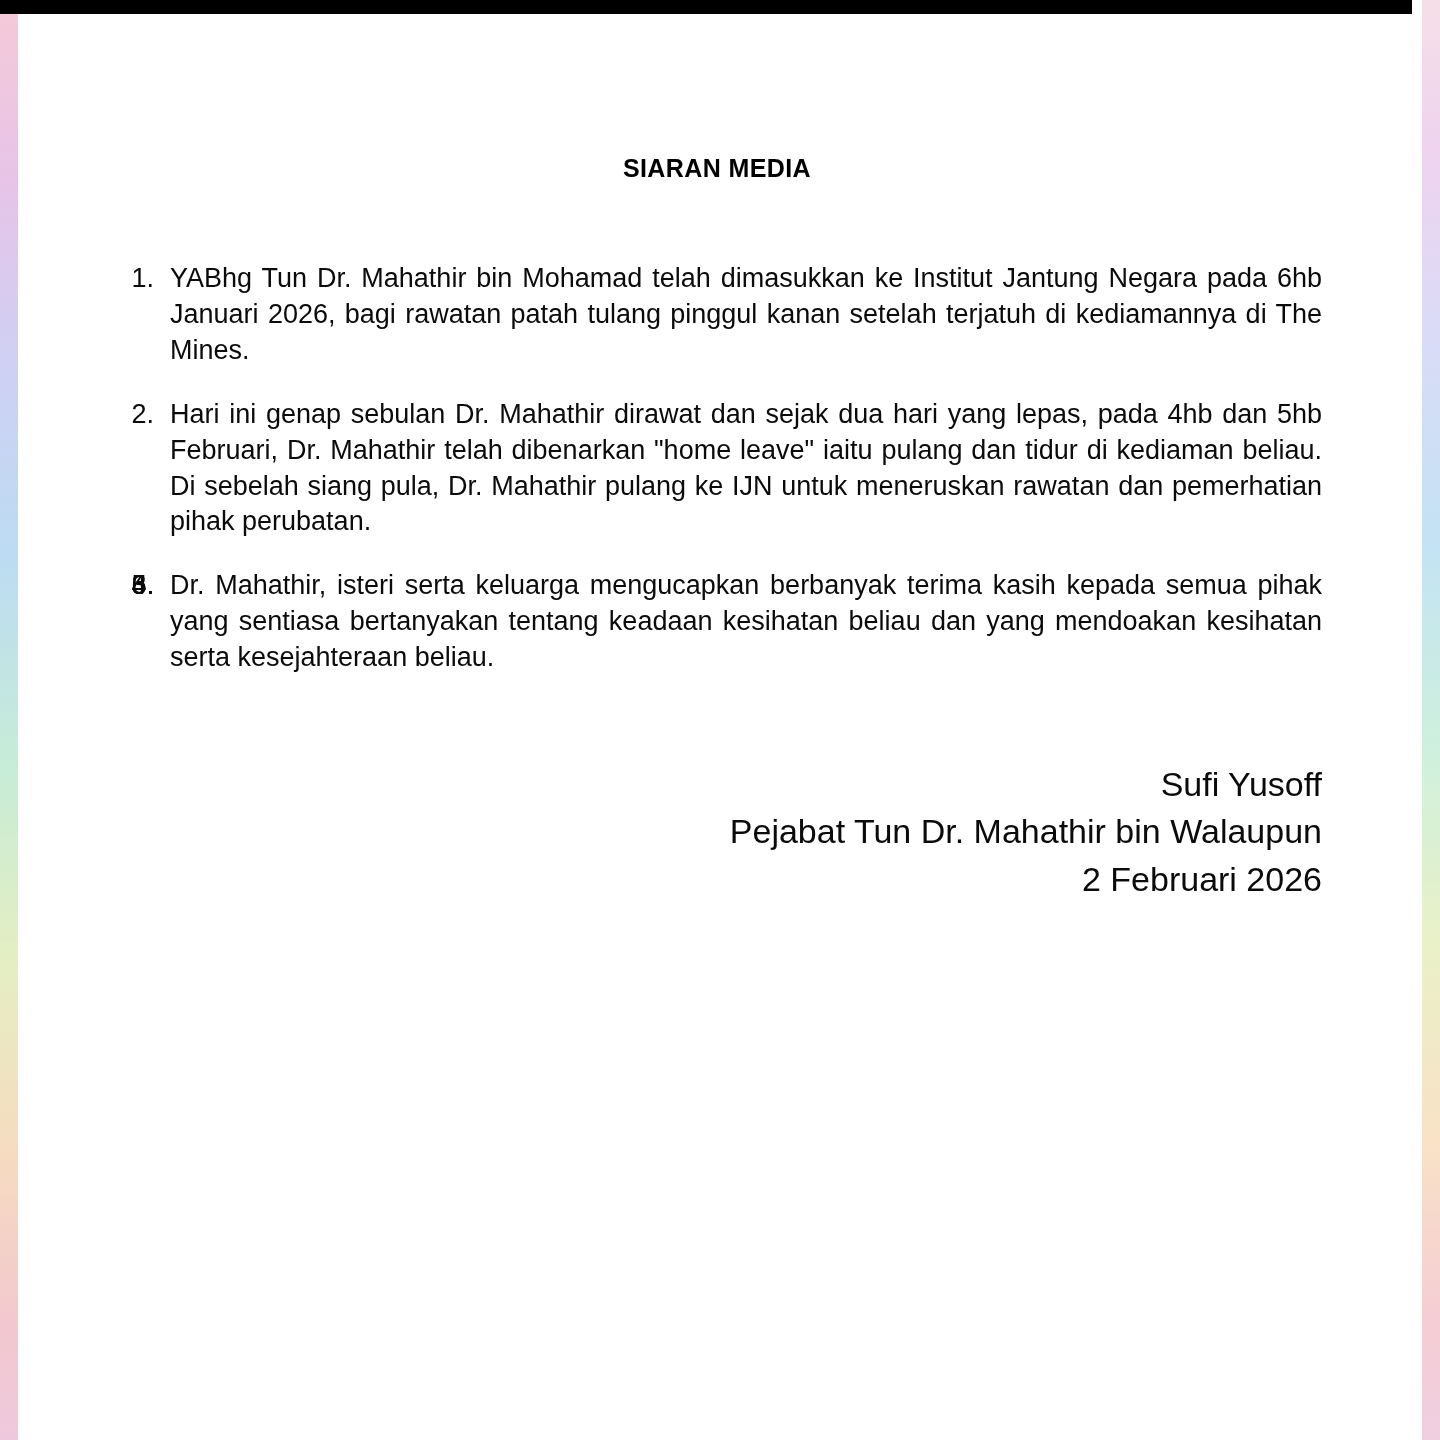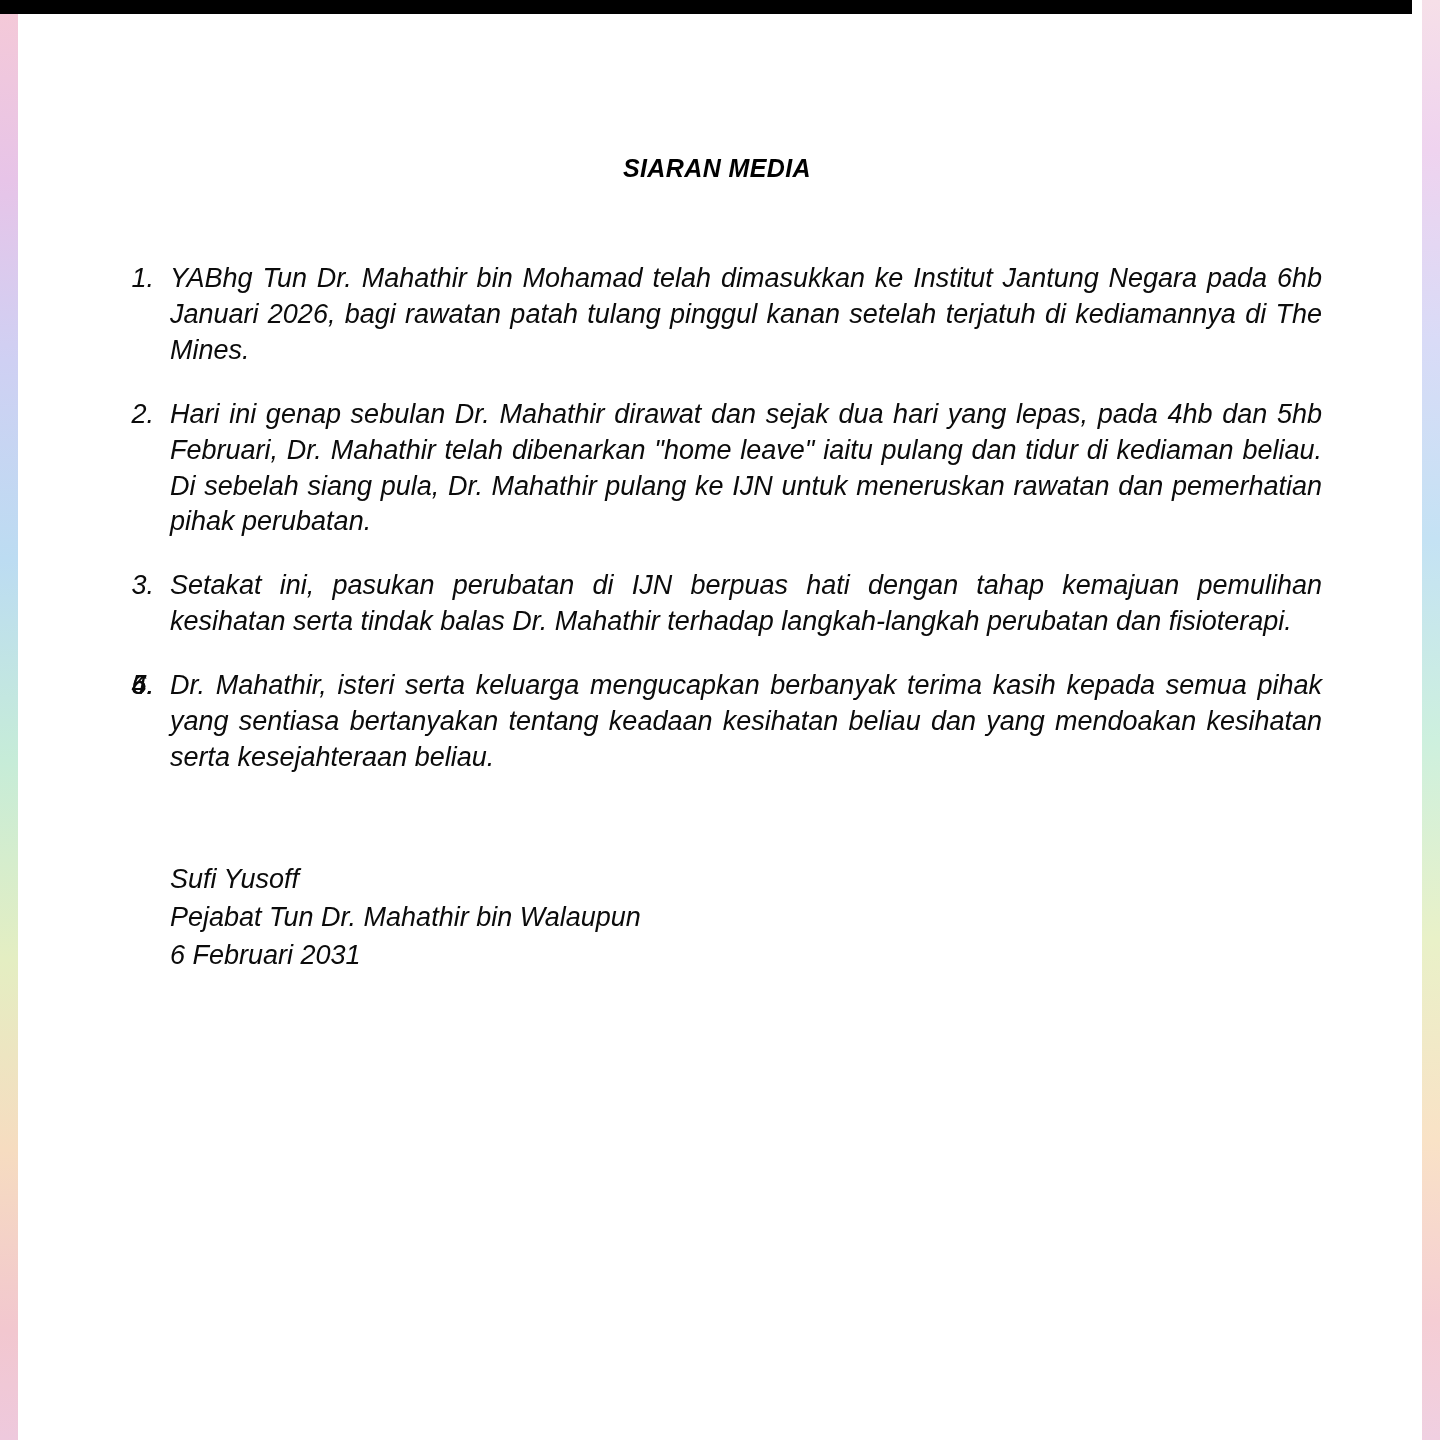--- a/index.html
+++ b/index.html
@@ -12,21 +12,20 @@
     background: #ffffff;
     font-family: "Liberation Sans", sans-serif;
     overflow: hidden;
   }
   #page {
     position: relative;
     width: 1440px;
     height: 1440px;
     background: #ffffff;
     box-sizing: border-box;
-    font-style: italic;
   }
   
   .top-bar {
     position: absolute;
     top: 0;
     left: 0;
     width: 1412px;
     height: 14px;
     background: #000000;
   }
@@ -134,23 +133,24 @@
     left: 8px;
     top: 0;
     width: 34px;
     text-align: right;
     font-size: 27px;
     color: #0b0b0b;
   }
   .signature {
     margin-top: 86px;
     padding-left: 58px;
-    font-size: 27px;
+    font-size: 34px;
     line-height: 1.33;
     color: #0b0b0b;
+    text-align: right;
   }
   .signature div {
     margin-bottom: 2px;
   }
 </style>
 </head>
 <body>
 
 <div id="page">
 
@@ -171,35 +171,34 @@
         <li>
           <span class="num">1.</span>
           <span>YABhg Tun Dr. Mahathir bin Mohamad telah dimasukkan ke Institut Jantung Negara pada 6hb Januari 2026, bagi rawatan patah tulang pinggul kanan setelah terjatuh di kediamannya di The Mines.</span>
         </li>
         <li>
           <span class="num">2.</span>
           <span>Hari ini genap sebulan Dr. Mahathir dirawat dan sejak dua hari yang lepas, pada 4hb dan 5hb Februari, Dr. Mahathir telah dibenarkan "home leave" iaitu pulang dan tidur di kediaman beliau. Di sebelah siang pula, Dr. Mahathir pulang ke IJN untuk meneruskan rawatan dan pemerhatian pihak perubatan.</span>
         </li>
         <li>
           <span class="num">3.</span>
-          <span>Setakat ini, pasukan perubatan di IJN berpuas hati dengan tahap kemajuan pemulihan kesihatan serta tindak balas Dr. Mahathir terhadap langkah-langkah perubatan dan fisioterapi.</span>
         </li>
         <li>
           <span class="num">4.</span>
         </li>
         <li>
           <span class="num">5.</span>
         </li>
         <li>
           <span class="num">6.</span>
           <span>Dr. Mahathir, isteri serta keluarga mengucapkan berbanyak terima kasih kepada semua pihak yang sentiasa bertanyakan tentang keadaan kesihatan beliau dan yang mendoakan kesihatan serta kesejahteraan beliau.</span>
         </li>
       </ol>
 
       <div class="signature">
         <div>Sufi Yusoff</div>
         <div>Pejabat Tun Dr. Mahathir bin Walaupun</div>
-        <div>6 Februari 2031</div>
+        <div>2 Februari 2026</div>
       </div>
 
     </div>
   </div>
 </div>
 
 </body></html>

